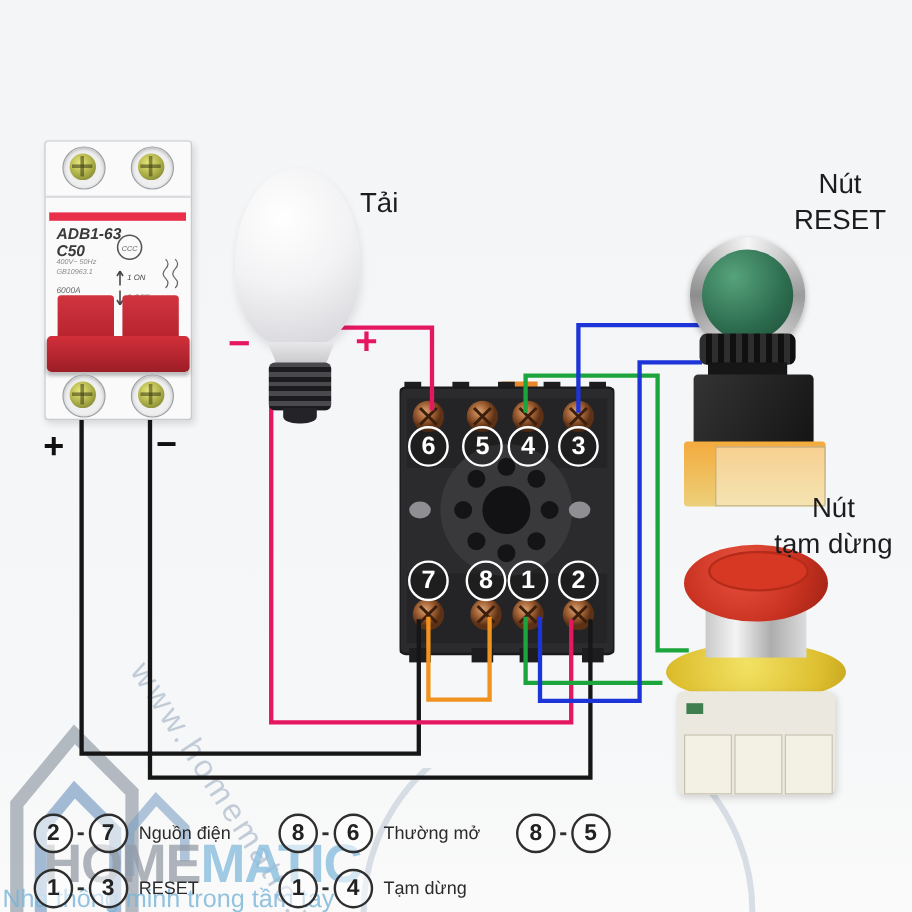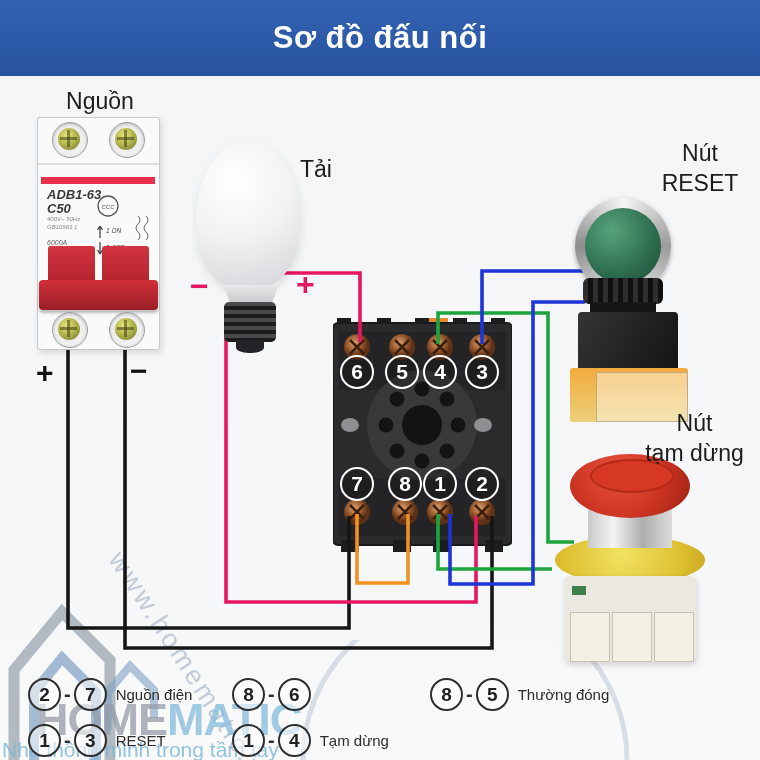--- a/index.html
+++ b/index.html
@@ -79,25 +79,21 @@
     <path d="M14 160 L14 70 L62 12 L110 60 L110 160" fill="none" stroke="rgba(148,158,170,.7)" stroke-width="11"></path>
     <path d="M34 160 L34 92 L62 58 L96 92 L96 160" fill="none" stroke="rgba(125,160,195,.7)" stroke-width="10"></path>
     <path d="M108 130 L108 92 L130 66 L154 90 L154 118" fill="none" stroke="rgba(125,160,195,.6)" stroke-width="8"></path>
   </svg>
   <svg class="abs" id="wm-arc" width="760" height="120" style="left:0;top:640px">
     <circle cx="465" cy="120" r="162" fill="none" stroke="rgba(160,175,195,.38)" stroke-width="5"></circle>
   </svg>
   <div class="abs wm" id="wm-logo"><span class="home">HOME</span><span class="matic">MATIC</span></div>
   <div class="abs wm" id="wm-tagline">Nhà thông minh trong tầm tay</div>
 
-  <div class="abs" id="title-bar">
-    <h1>Sơ đồ đấu nối</h1>
-  </div>
-
-  <div class="abs lbl" style="left:40px;top:88px;width:120px;">Nguồn</div>
+
   <div class="abs" id="breaker">
     <div class="screw" style="left:14px;top:4px">
         <i></i>
       </div>
     <div class="screw" style="left:71px;top:4px">
         <i></i>
       </div>
     <div class="divider"></div>
     <div class="stripe"></div>
     <div class="model">ADB1-63</div>
@@ -255,26 +251,26 @@
       <div class="legend-item" style="left: 28px; top: 678px;">
         <span class="lcirc">2</span>
         <span class="ldash">-</span>
         <span class="lcirc">7</span>
         <span class="ltext">Nguồn điện</span>
       </div>
       <div class="legend-item" style="left: 232px; top: 678px;">
         <span class="lcirc">8</span>
         <span class="ldash">-</span>
         <span class="lcirc">6</span>
+        <span class="ltext">Thường mở</span>
       </div>
       <div class="legend-item" style="left: 430px; top: 678px;">
         <span class="lcirc">8</span>
         <span class="ldash">-</span>
         <span class="lcirc">5</span>
-        <span class="ltext">Thường đóng</span>
       </div>
       <div class="legend-item" style="left: 28px; top: 724px;">
         <span class="lcirc">1</span>
         <span class="ldash">-</span>
         <span class="lcirc">3</span>
         <span class="ltext">RESET</span>
       </div>
       <div class="legend-item" style="left: 232px; top: 724px;">
         <span class="lcirc">1</span>
         <span class="ldash">-</span>

